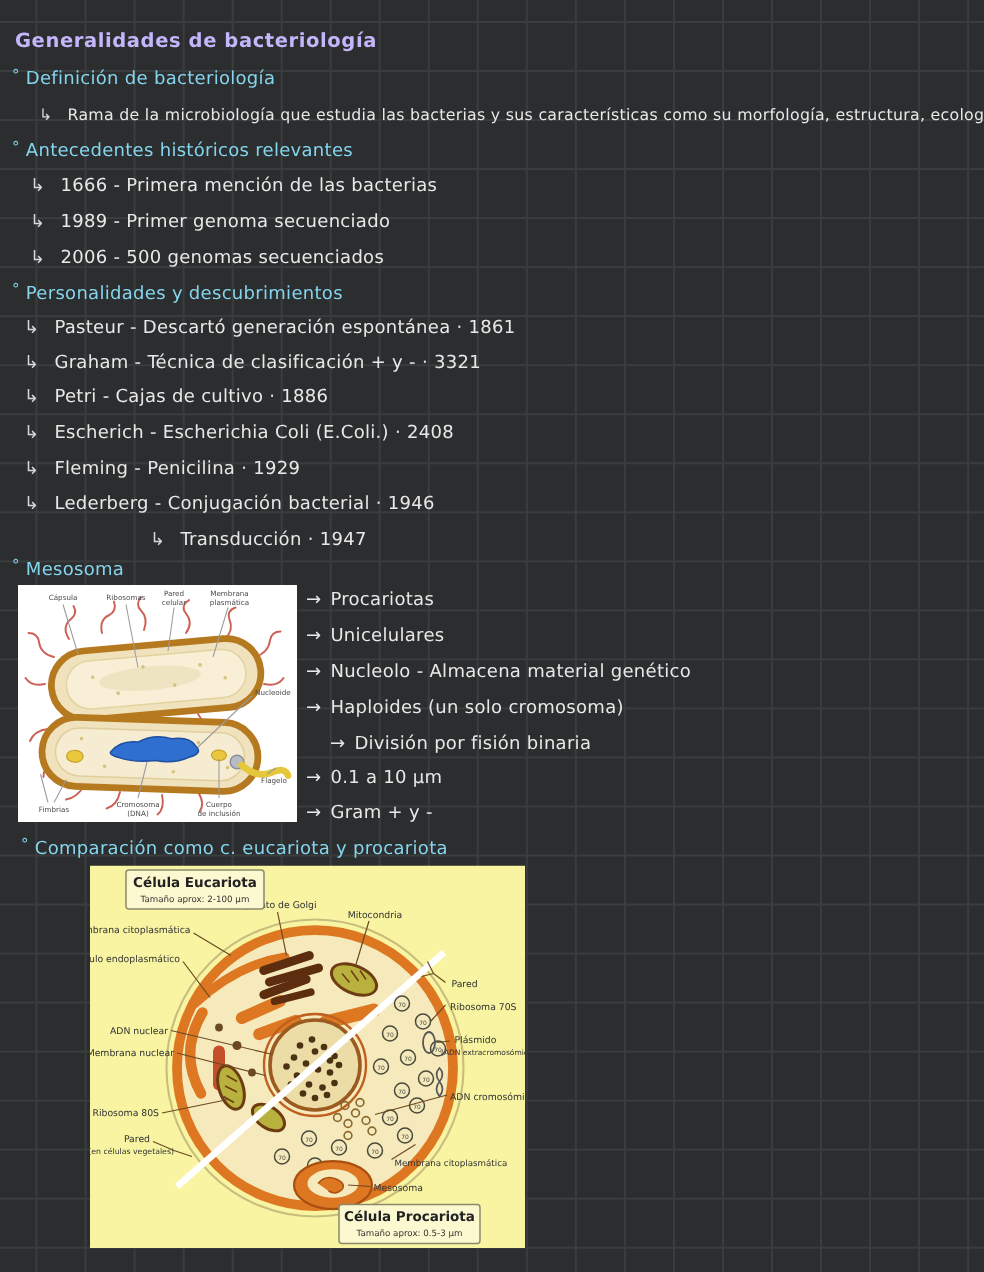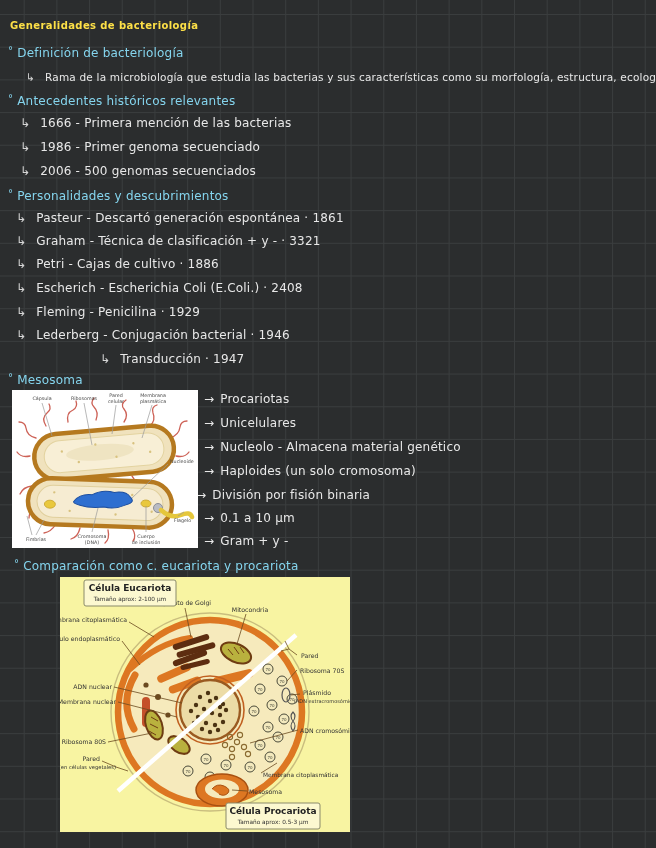--- a/index.html
+++ b/index.html
@@ -7,21 +7,21 @@
     width:656px;height:848px;position:relative;overflow:hidden;
     background-color:#2b2d2e;
     background-image:
       linear-gradient(#3a3d3e 1px, transparent 1px),
       linear-gradient(90deg,#3a3d3e 1px, transparent 1px);
     background-size:32.7px 32.7px;
     background-position:-9px 14px;
     font-family:"DejaVu Sans",sans-serif;
   }
   .line{position:absolute;white-space:nowrap;color:#e8e8e8;font-size:12px;letter-spacing:.2px;}
-  .title{color:#fde047;font-size:10px;font-weight:bold;letter-spacing:.4px;}
+  .title{color:#c4b5fd;font-size:13px;font-weight:bold;letter-spacing:.4px;}
   .heading{color:#85d5ee;font-weight:normal;}
   .heading .bullet{display:inline-block;font-size:10px;vertical-align:3px;margin-right:4px;}
   .item .arrow{color:#d6d6d6;margin-right:10px;}
   .fact .arrow{color:#e8e8e8;margin-right:6px;}
   .smallbody{font-size:10.5px;}
   .fig{position:absolute;display:block;}
   svg text{font-family:"DejaVu Sans",sans-serif;}
 </style>
 </head>
 <body>
@@ -37,21 +37,21 @@
   <span class="arrow">↳</span><span>Rama de la microbiología que estudia las bacterias y sus características como su morfología, estructura, ecología, clasificación y bioquímica</span>
 </div>
 
 <div class="line heading" style="top:93px;left:8px">
   <span class="bullet">°</span><span>Antecedentes históricos relevantes</span>
 </div>
 <div class="line item" style="top:116px;left:20px">
   <span class="arrow">↳</span><span>1666 - Primera mención de las bacterias</span>
 </div>
 <div class="line item" style="top:140px;left:20px">
-  <span class="arrow">↳</span><span>1986 - Primer genoma secuenciado</span>
+  <span class="arrow">↳</span><span>1989 - Primer genoma secuenciado</span>
 </div>
 <div class="line item" style="top:164px;left:20px">
   <span class="arrow">↳</span><span>2006 - 500 genomas secuenciados</span>
 </div>
 
 <div class="line heading" style="top:188px;left:8px">
   <span class="bullet">°</span><span>Personalidades y descubrimientos</span>
 </div>
 <div class="line item" style="top:211px;left:16px">
   <span class="arrow">↳</span><span>Pasteur - Descartó generación espontánea · 1861</span>
@@ -84,21 +84,21 @@
 </div>
 <div class="line fact" style="top:416px;left:204px">
   <span class="arrow">→</span><span>Unicelulares</span>
 </div>
 <div class="line fact" style="top:440px;left:204px">
   <span class="arrow">→</span><span>Nucleolo - Almacena material genético</span>
 </div>
 <div class="line fact" style="top:464px;left:204px">
   <span class="arrow">→</span><span>Haploides (un solo cromosoma)</span>
 </div>
-<div class="line fact" style="top:488px;left:196px">
+<div class="line fact" style="top:488px;left:220px">
   <span class="arrow">→</span><span>División por fisión binaria</span>
 </div>
 <div class="line fact" style="top:511px;left:204px">
   <span class="arrow">→</span><span>0.1 a 10 μm</span>
 </div>
 <div class="line fact" style="top:534px;left:204px">
   <span class="arrow">→</span><span>Gram + y -</span>
 </div>
 
 <svg class="fig" style="top:390px;left:12px" width="186" height="158" viewBox="0 0 186 158">

